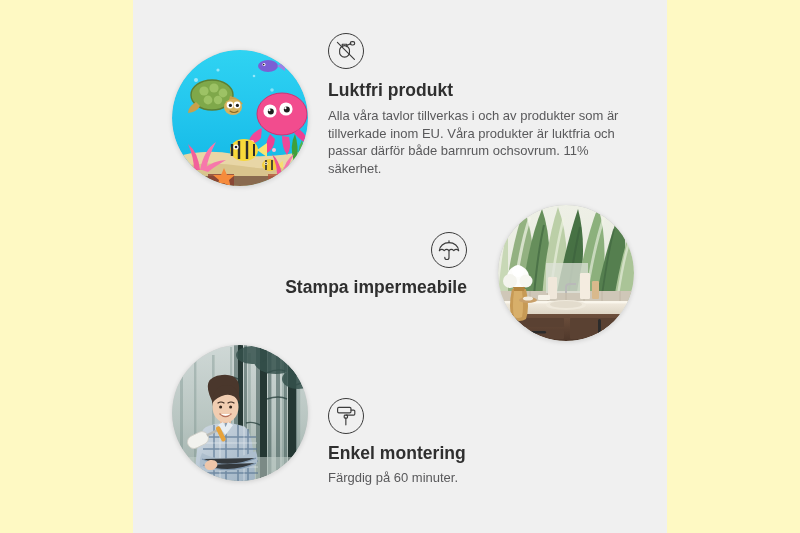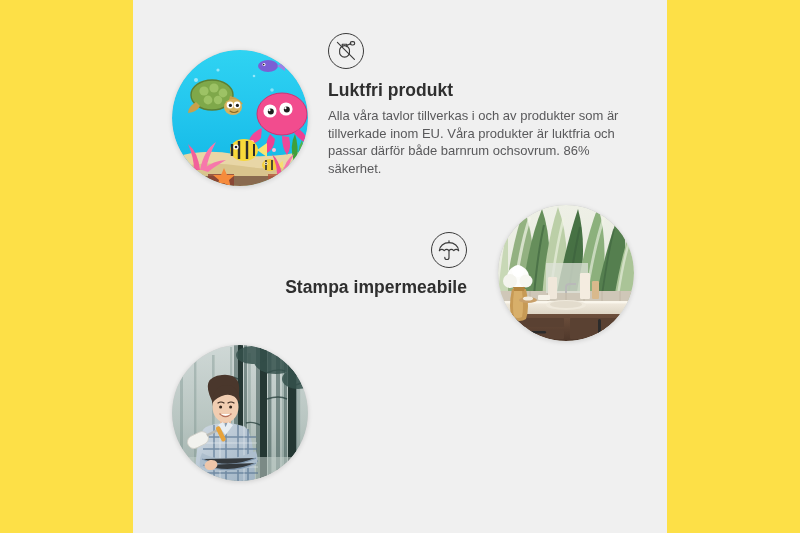--- a/index.html
+++ b/index.html
@@ -10,21 +10,21 @@
     width: 800px;
     height: 533px;
     background: #ffffff;
     font-family: "Liberation Sans", sans-serif;
     overflow: hidden;
   }
   #stage {
     position: relative;
     width: 800px;
     height: 533px;
-    background: #fde047;
+    background: #fef9c3;
   }
   #panel {
     position: absolute;
     left: 133px;
     top: 0;
     width: 534px;
     height: 533px;
     background: #f0f0f0;
   }
 
@@ -438,28 +438,40 @@
     <div class="feature-icon">
       <svg width="24" height="24" viewBox="0 0 24 24" fill="none" stroke="#3b3b3b" stroke-width="1.15" stroke-linecap="round" stroke-linejoin="round" aria-hidden="true">
         <path d="M5.6 12.4 a5 5 0 1 0 9.9 0 a5 5 0 1 0 -9.9 0"></path>
         <path d="M8.2 7.6 l0 -2.4 l4.6 0 l0 2.4"></path>
         <path d="M13.2 6.2 l3.6 -1.6"></path>
         <rect x="16.3" y="2.6" width="4.4" height="3.4" rx="1.7"></rect>
         <path d="M3.4 3.4 L20.4 20.4"></path>
       </svg>
     </div>
     <div class="feature-title">Luktfri produkt</div>
-    <div class="feature-desc">Alla våra tavlor tillverkas i och av produkter som är tillverkade inom EU. Våra produkter är luktfria och passar därför både barnrum ochsovrum. 86% säkerhet.</div>
+    <div class="feature-desc">Alla våra tavlor tillverkas i och av produkter som är tillverkade inom EU. Våra produkter är luktfria och passar därför både barnrum ochsovrum. 11% säkerhet.</div>
   </div>
 
   <div class="feature" id="feature-waterproof">
     <div class="feature-icon">
       <svg width="24" height="24" viewBox="0 0 24 24" fill="none" stroke="#3b3b3b" stroke-width="1.15" stroke-linecap="round" stroke-linejoin="round" aria-hidden="true">
         <path d="M2.4 12.6 a9.6 8 0 0 1 19.2 0"></path>
         <path d="M2.4 12.6 q2.4 -2.6 4.8 0 q2.4 -2.6 4.8 0 q2.4 -2.6 4.8 0 q2.4 -2.6 4.8 0"></path>
         <path d="M12 12.6 L12 19.4 a2.1 2.1 0 0 1 -4.2 0"></path>
         <path d="M12 4.6 L12 2.8"></path>
       </svg>
     </div>
     <div class="feature-title">Stampa impermeabile</div>
   </div>
 
+  <div class="feature" id="feature-assembly">
+    <div class="feature-icon">
+      <svg width="24" height="24" viewBox="0 0 24 24" fill="none" stroke="#3b3b3b" stroke-width="1.15" stroke-linecap="round" stroke-linejoin="round" aria-hidden="true">
+        <rect x="3.6" y="3.4" width="13.4" height="5.4" rx="1.3"></rect>
+        <path d="M17 6.1 l2.6 0 a1.2 1.2 0 0 1 1.2 1.2 l0 2.6 a1.2 1.2 0 0 1 -1.2 1.2 l-7.5 0"></path>
+        <rect x="10.2" y="11.1" width="3.3" height="3" rx="0.8"></rect>
+        <path d="M11.85 14.1 L11.85 20.8"></path>
+      </svg>
+    </div>
+    <div class="feature-title">Enkel montering</div>
+    <div class="feature-desc">Färgdig på 60 minuter.</div>
+  </div>
 </div>
 
 </body></html>

